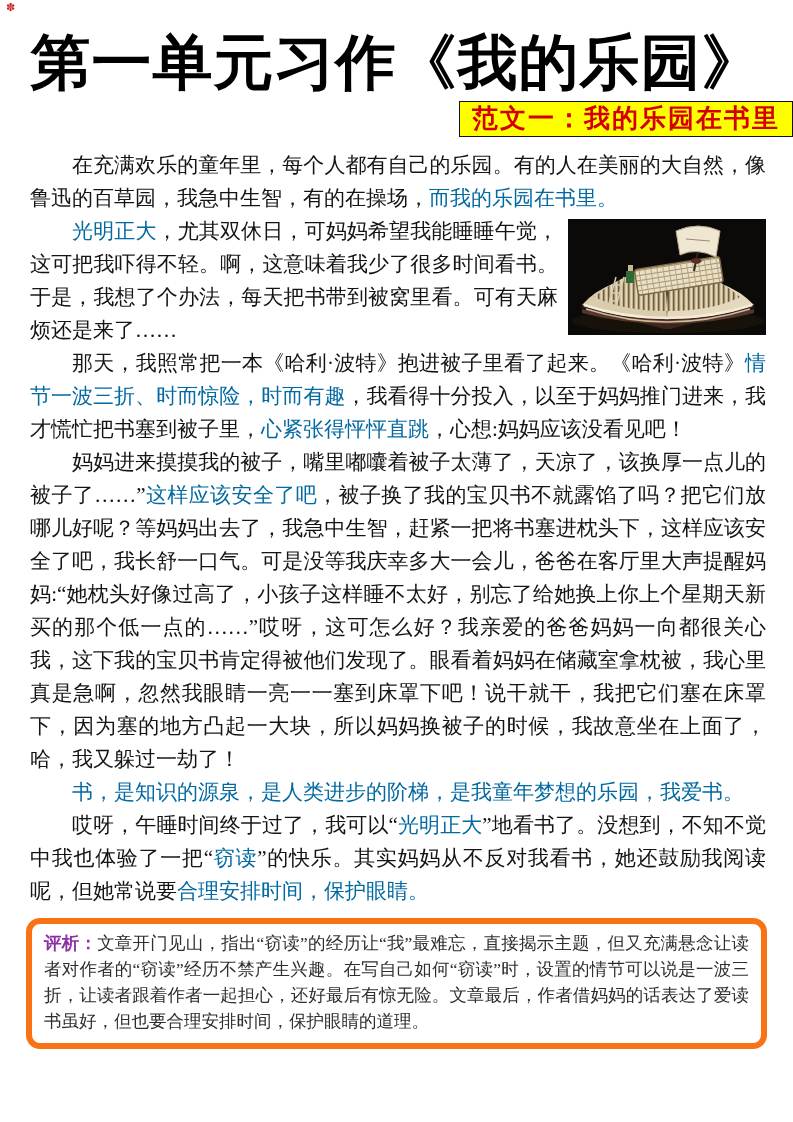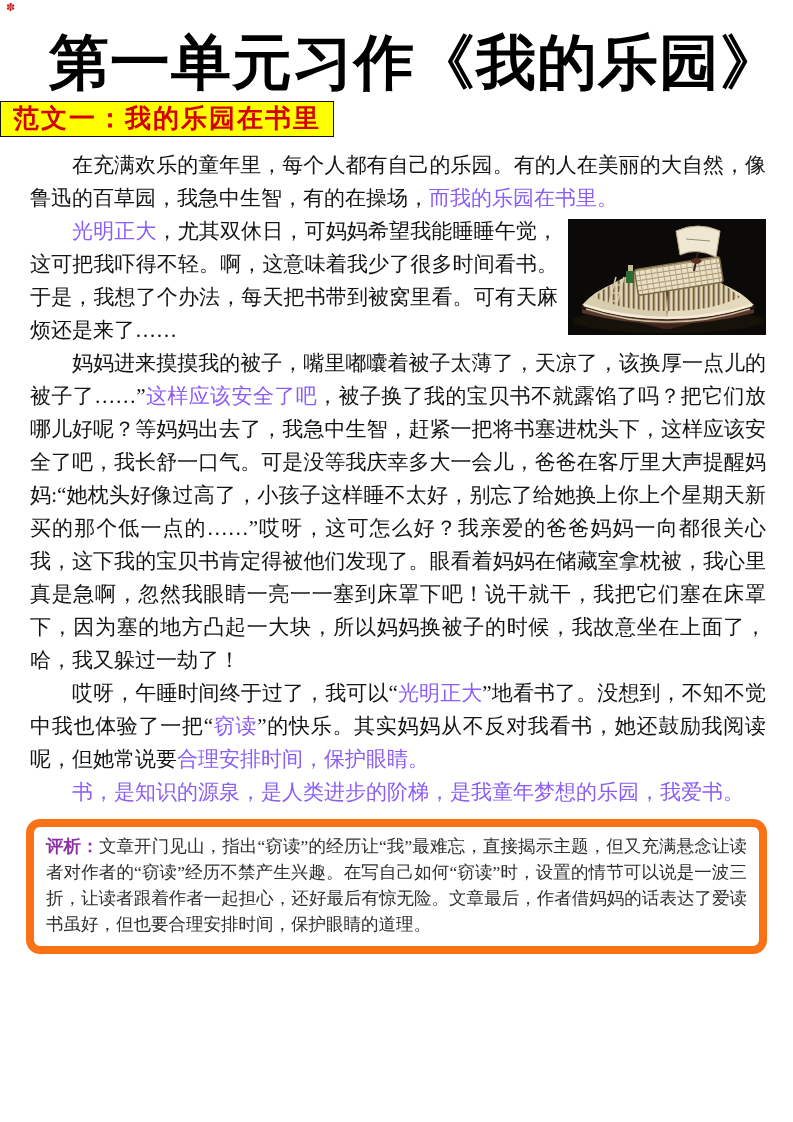--- a/index.html
+++ b/index.html
@@ -9,61 +9,62 @@
     font-family:"Liberation Serif","DejaVu Serif",serif;
     position:relative;
     overflow:hidden;
   }
   .corner-mark{
     position:absolute;left:6px;top:2px;
     color:#cc1f1f;font-size:11px;line-height:11px;
   }
   .page-title{
     margin:30px 12px 4px 12px;
-    text-align:right;
+    text-align:center;
     font-size:60px;
     font-weight:bold;
     color:#000;
     letter-spacing:1px;
     line-height:1.12;
     white-space:nowrap;
   }
   .subtitle-row{
-    text-align:left;
+    text-align:right;
     margin:2px 0 12px 0;
+    padding-left:40px;
   }
   .subtitle-badge{
     display:inline-block;
     background:#ffff00;
     border:1px solid #111;
     color:#d40000;
     font-weight:bold;
     font-size:26px;
     line-height:32px;
     padding:1px 12px;
     letter-spacing:2px;
   }
   .essay{
     margin:0 27px 0 30px;
     font-size:21px;
     line-height:33px;
     color:#141414;
     text-align:justify;
   }
   .essay p{margin:0;text-indent:2em;}
-  .essay .red{color:#8b5cf6;}
+  .essay .red{color:#0369a1;}
   .book-art{
     float:right;
     width:198px;height:116px;
     margin:4px 0 6px 10px;
     display:block;
   }
   .review-box{
     margin:10px 26px 0 26px;
-    border:8px solid #f97316;
+    border:6px solid #f97316;
     border-radius:14px;
     padding:6px 12px 9px 12px;
     font-size:17.5px;
     line-height:26px;
     color:#2e2e2e;
     text-align:justify;
   }
   .review-label{
     color:#8e30a5;
     font-weight:bold;
@@ -123,20 +124,21 @@
     <path d="M122 42 q6 -6 12 0 q-4 6 -12 0" fill="#5e2c22"></path>
     <g stroke="#d9cdaf" stroke-width="1.5">
       <line x1="48" y1="58" x2="40" y2="88"></line>
       <line x1="56" y1="58" x2="48" y2="88"></line>
       <line x1="46" y1="66" x2="54" y2="66"></line>
       <line x1="44" y1="74" x2="52" y2="74"></line>
       <line x1="42" y1="82" x2="50" y2="82"></line>
     </g>
   </svg>
 <span class="red">光明正大</span><span>，尤其双休日，可妈妈希望我能睡睡午觉，这可把我吓得不轻。啊，这意味着我少了很多时间看书。于是，我想了个办法，每天把书带到被窝里看。可有天麻烦还是来了……</span></p>
+    <p><span>那天，我照常把一本《哈利·波特》抱进被子里看了起来。《哈利·波特》</span><span class="red">情节一波三折、时而惊险，时而有趣</span><span>，我看得十分投入，以至于妈妈推门进来，我才慌忙把书塞到被子里，</span><span class="red">心紧张得怦怦直跳</span><span>，心想:妈妈应该没看见吧！</span></p>
     <p><span>妈妈进来摸摸我的被子，嘴里嘟囔着被子太薄了，天凉了，该换厚一点儿的被子了……”</span><span class="red">这样应该安全了吧</span><span>，被子换了我的宝贝书不就露馅了吗？把它们放哪儿好呢？等妈妈出去了，我急中生智，赶紧一把将书塞进枕头下，这样应该安全了吧，我长舒一口气。可是没等我庆幸多大一会儿，爸爸在客厅里大声提醒妈妈:“她枕头好像过高了，小孩子这样睡不太好，别忘了给她换上你上个星期天新买的那个低一点的……”哎呀，这可怎么好？我亲爱的爸爸妈妈一向都很关心我，这下我的宝贝书肯定得被他们发现了。眼看着妈妈在储藏室拿枕被，我心里真是急啊，忽然我眼睛一亮一一塞到床罩下吧！说干就干，我把它们塞在床罩下，因为塞的地方凸起一大块，所以妈妈换被子的时候，我故意坐在上面了，哈，我又躲过一劫了！</span></p>
+    <p><span class="red">书，是知识的源泉，是人类进步的阶梯，是我童年梦想的乐园，我爱书。</span></p>
     <p><span>哎呀，午睡时间终于过了，我可以“</span><span class="red">光明正大</span><span>”地看书了。没想到，不知不觉中我也体验了一把“</span><span class="red">窃读</span><span>”的快乐。其实妈妈从不反对我看书，她还鼓励我阅读呢，但她常说要</span><span class="red">合理安排时间，保护眼睛。</span></p>
-    <p><span class="red">书，是知识的源泉，是人类进步的阶梯，是我童年梦想的乐园，我爱书。</span></p>
   </div>
 
 <div class="review-box">
   <span class="review-label">评析：</span><span>文章开门见山，指出“窃读”的经历让“我”最难忘，直接揭示主题，但又充满悬念让读者对作者的“窃读”经历不禁产生兴趣。在写自己如何“窃读”时，设置的情节可以说是一波三折，让读者跟着作者一起担心，还好最后有惊无险。文章最后，作者借妈妈的话表达了爱读书虽好，但也要合理安排时间，保护眼睛的道理。</span>
 </div>
 
 </body></html>

